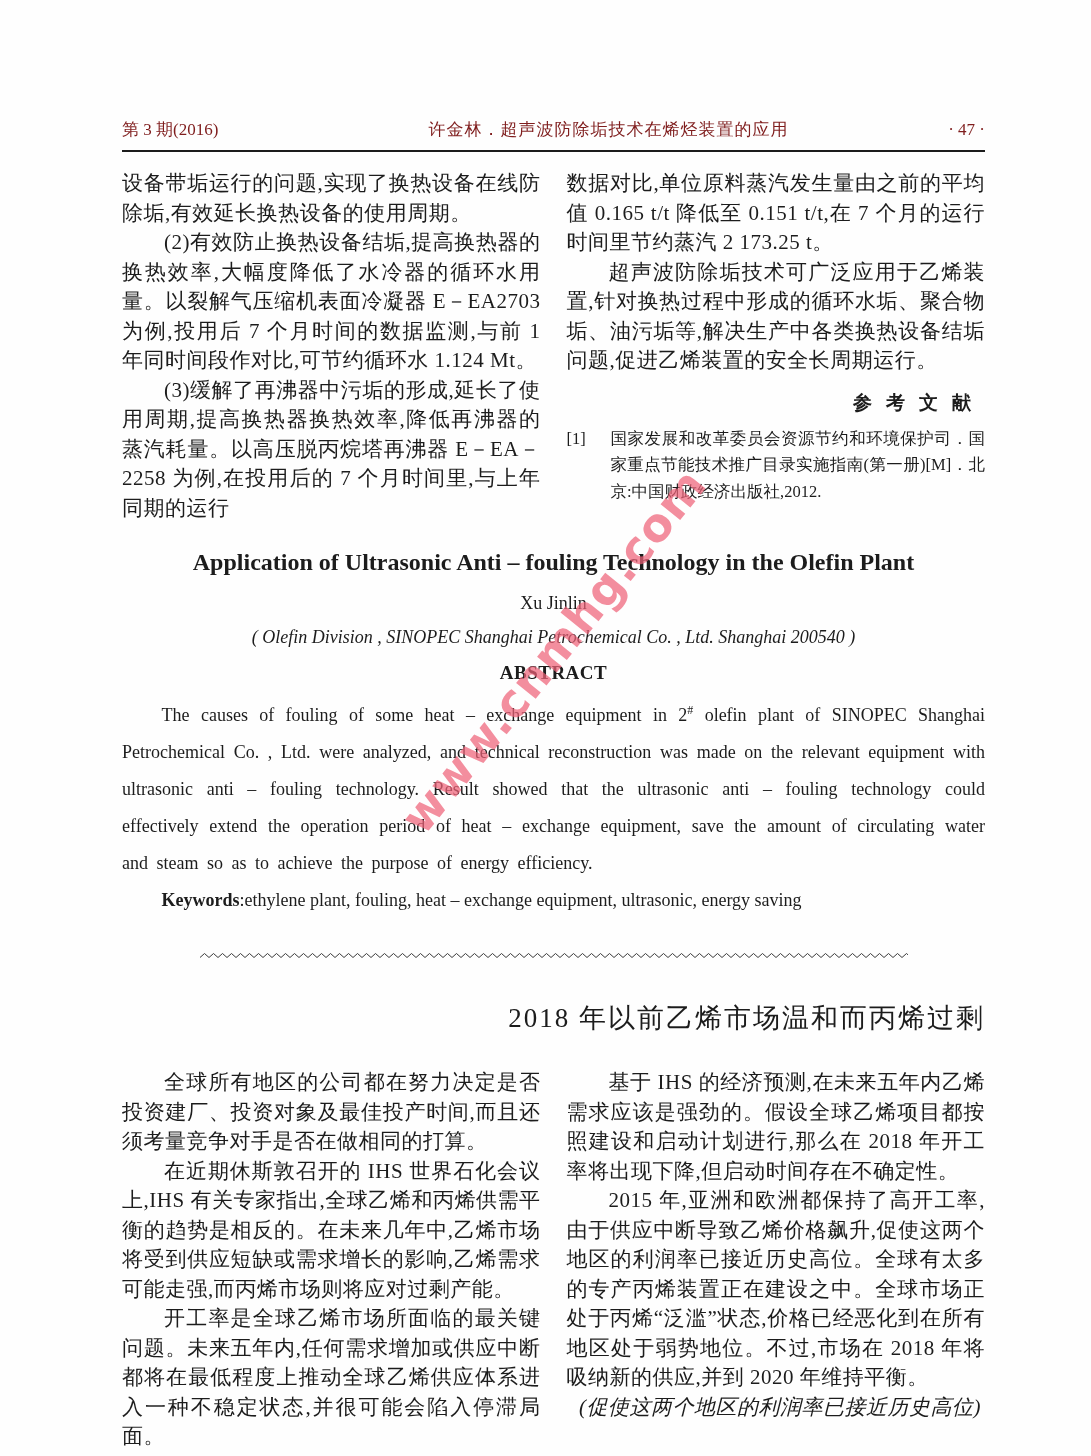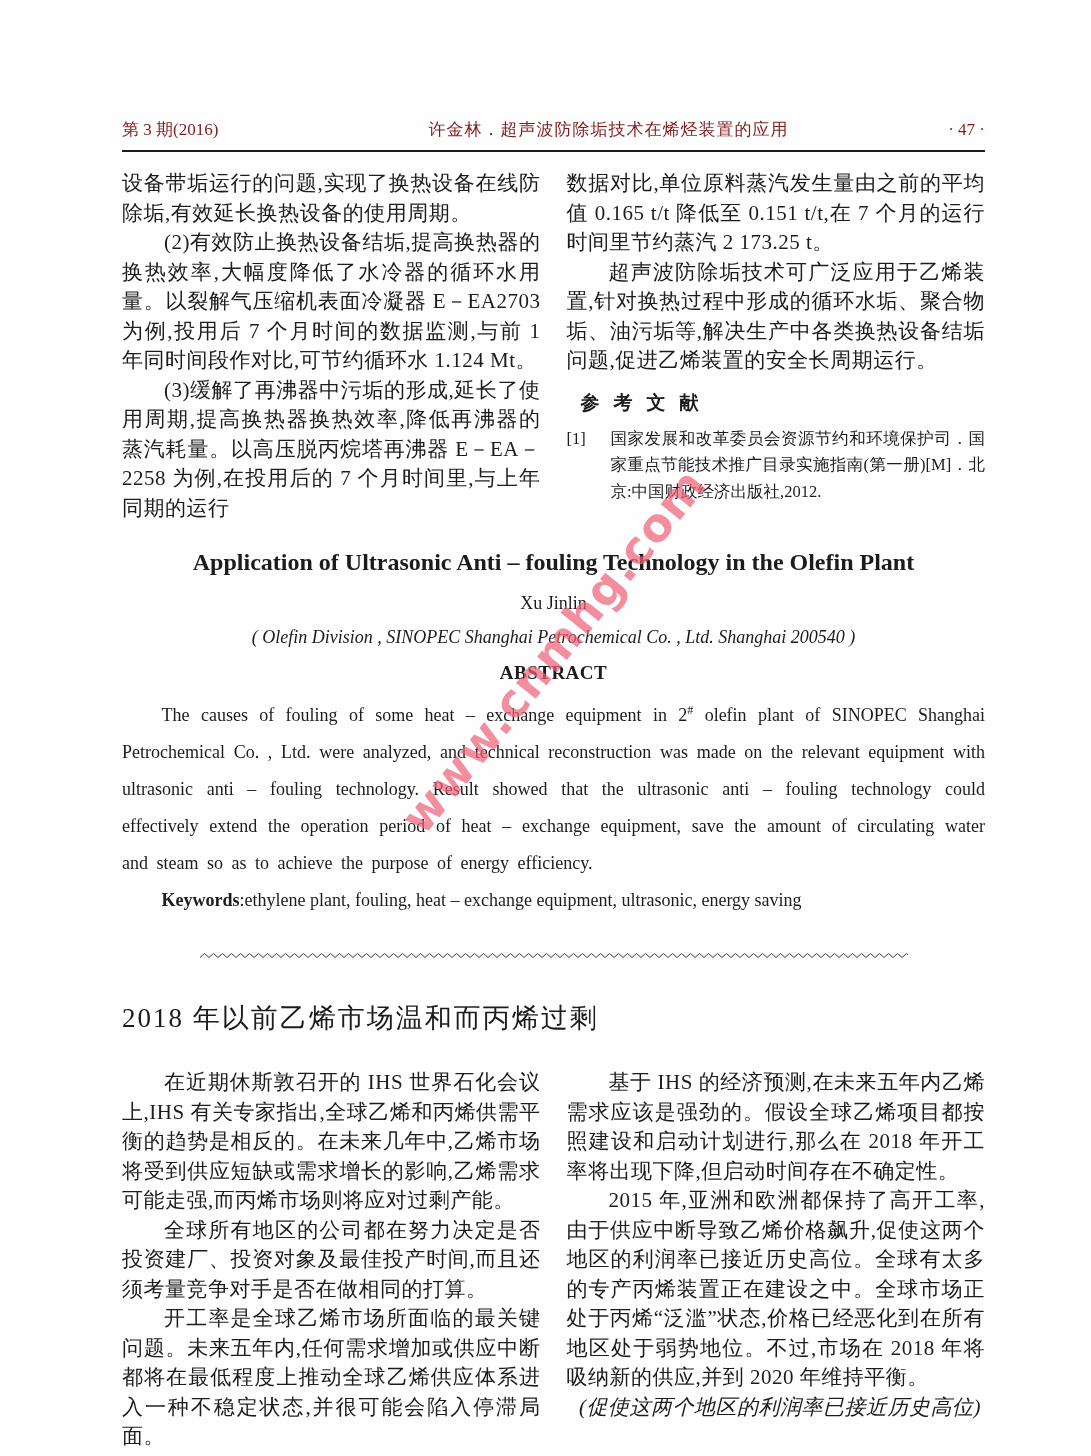--- a/index.html
+++ b/index.html
@@ -27,21 +27,21 @@
     font-size:21px;
     line-height:29.5px;
     text-align:justify;
     text-indent:2em;
     letter-spacing:0.5px;
   }
   .cjk p.noindent{text-indent:0;}
   .art1{margin-top:17px;}
   
   .ref-head{
-    font-size:19px;font-weight:bold;text-align:left;
+    font-size:19px;font-weight:bold;text-align:right;
     letter-spacing:14px;margin:14px 0 10px 0;text-indent:14px;
   }
   .ref-item{display:flex;font-size:16.5px;line-height:26.5px;margin-top:2px;}
   .ref-item .ref-idx{width:30px;flex:none;margin-right:14px;}
   .ref-item .ref-text{flex:1;text-align:justify;}
   
   .eng{margin-top:26px;}
   .eng-title{
     font-size:24px;font-weight:bold;text-align:center;margin:17px;
   }
@@ -52,21 +52,21 @@
     margin:8px 0 0 0;font-size:18px;line-height:37px;
     text-align:justify;text-indent:2.2em;word-spacing:4px;
   }
   .abs-body sup{font-size:12px;}
   .kw-line{margin:0;font-size:18px;line-height:37px;text-indent:2.2em;}
   .kw-line b{font-weight:bold;}
   
   .wavy{display:block;margin:32px auto 0 auto;}
   
   .art2-title{
-    font-size:27px;font-weight:normal;text-align:left;
+    font-size:27px;font-weight:normal;text-align:right;
     letter-spacing:2px;margin:40px 0 0 0;
   }
   .art2{margin-top:32px;}
   .byline{
     font-size:19px;letter-spacing:3px;font-style:italic;
     text-indent:0.6em !important;
   }
   
   .watermark{
     position:absolute;left:432px;top:790px;
@@ -121,22 +121,22 @@
       <pattern id="zig" width="9" height="9" patternUnits="userSpaceOnUse">
         <path d="M0 6.5 L4.5 2.5 L9 6.5" fill="none" stroke="#3a3a3a" stroke-width="1"></path>
       </pattern>
     </defs>
     <rect width="708" height="9" fill="url(#zig)"></rect>
   </svg>
 
   <h2 class="art2-title">2018 年以前乙烯市场温和而丙烯过剩</h2>
   <div class="twocol cjk art2">
     <div class="col">
+      <p>全球所有地区的公司都在努力决定是否投资建厂、投资对象及最佳投产时间,而且还须考量竞争对手是否在做相同的打算。</p>
       <p>在近期休斯敦召开的 IHS 世界石化会议上,IHS 有关专家指出,全球乙烯和丙烯供需平衡的趋势是相反的。在未来几年中,乙烯市场将受到供应短缺或需求增长的影响,乙烯需求可能走强,而丙烯市场则将应对过剩产能。</p>
-      <p>全球所有地区的公司都在努力决定是否投资建厂、投资对象及最佳投产时间,而且还须考量竞争对手是否在做相同的打算。</p>
       <p>开工率是全球乙烯市场所面临的最关键问题。未来五年内,任何需求增加或供应中断都将在最低程度上推动全球乙烯供应体系进入一种不稳定状态,并很可能会陷入停滞局面。</p>
     </div>
     <div class="col">
       <p>基于 IHS 的经济预测,在未来五年内乙烯需求应该是强劲的。假设全球乙烯项目都按照建设和启动计划进行,那么在 2018 年开工率将出现下降,但启动时间存在不确定性。</p>
       <p>2015 年,亚洲和欧洲都保持了高开工率,由于供应中断导致乙烯价格飙升,促使这两个地区的利润率已接近历史高位。全球有太多的专产丙烯装置正在建设之中。全球市场正处于丙烯“泛滥”状态,价格已经恶化到在所有地区处于弱势地位。不过,市场在 2018 年将吸纳新的供应,并到 2020 年维持平衡。</p>
       <p class="byline">(促使这两个地区的利润率已接近历史高位)</p>
     </div>
   </div>
 
   <div class="watermark">www.cnmhg.com</div>

